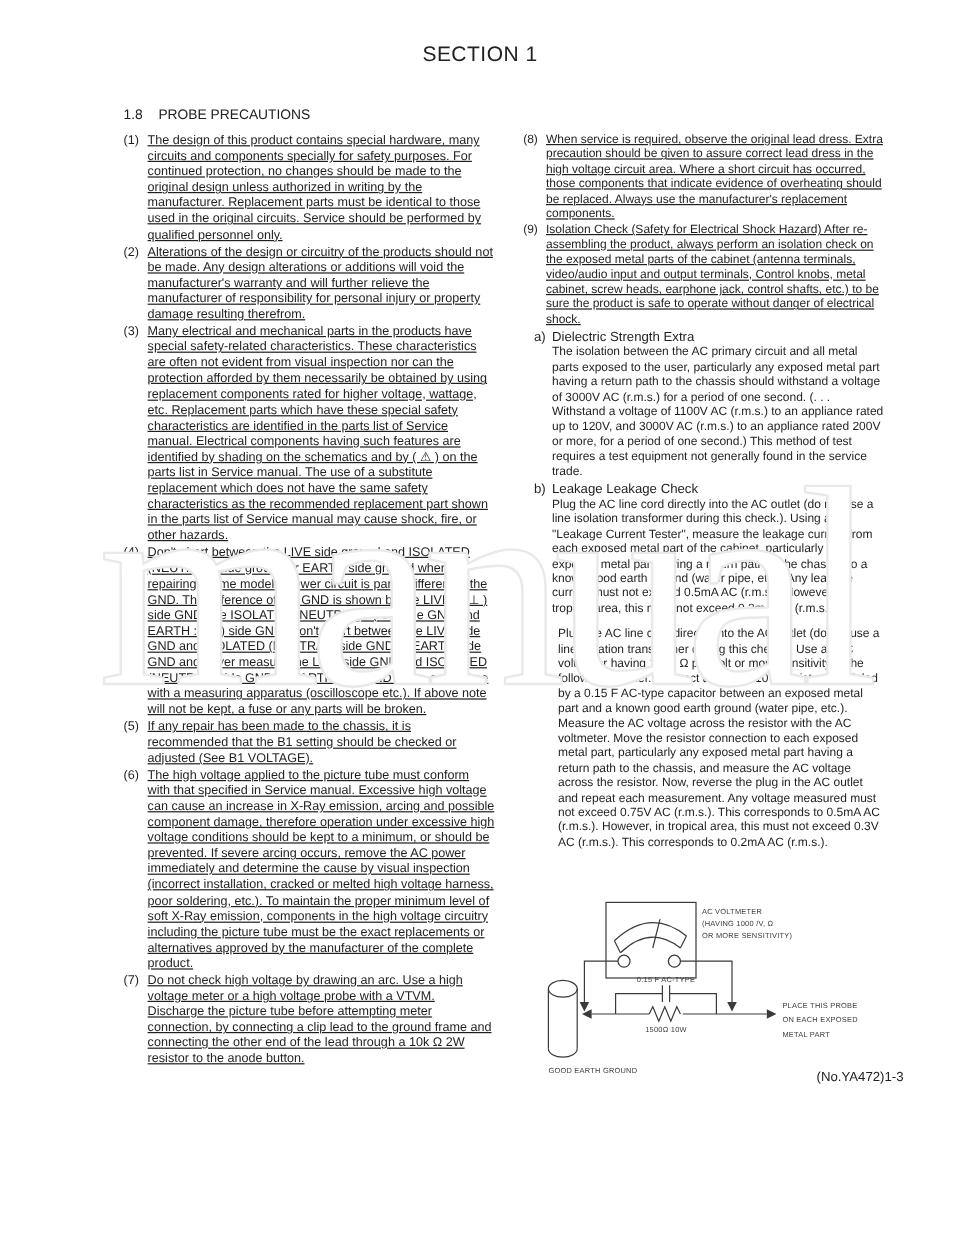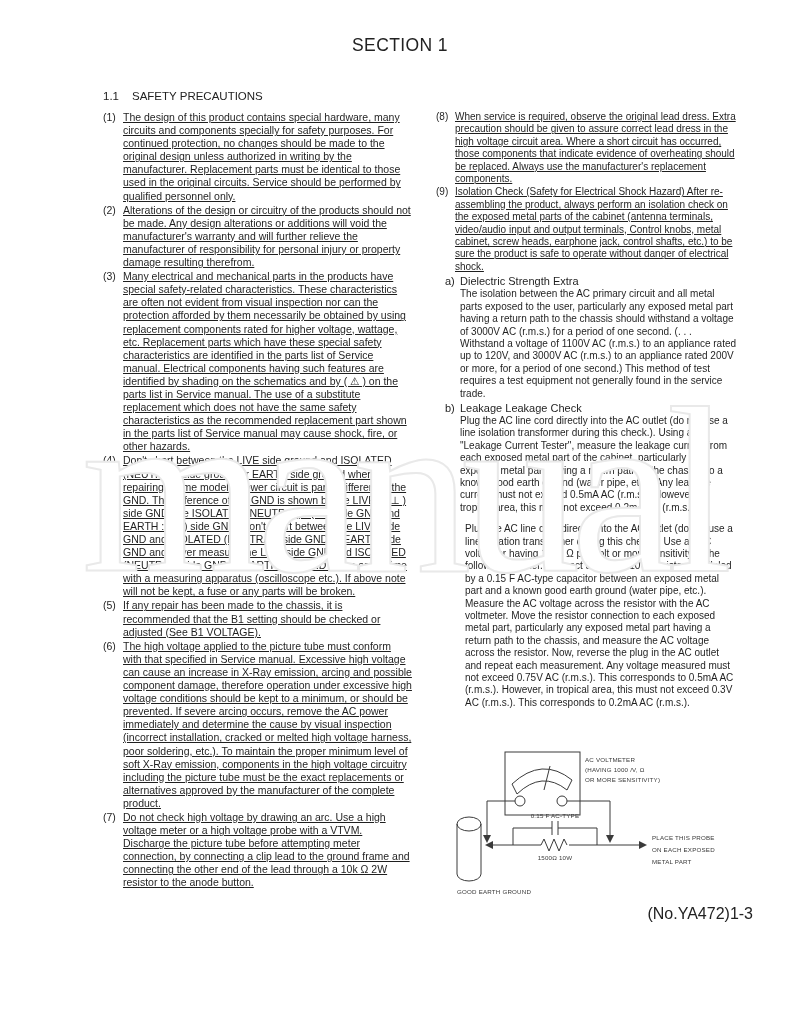--- a/index.html
+++ b/index.html
@@ -54,34 +54,34 @@
     position: absolute; top: 748px; left: 455px;
     width: 305px; height: 152px;
   }
   .figure svg { display: block; }
   .figure svg text {
     font-family: "Liberation Sans", sans-serif;
     font-size: 6.2px; fill: #3a3a3a; letter-spacing: 0.2px;
   }
   .footer {
     position: absolute; top: 892px; right: 47px;
-    font-size: 16px; color: #222; margin-top: 13px;
+    font-size: 11px; color: #222;
   }
 </style>
 </head>
 <body>
 
 <div class="content">
 
   <div class="page-title">
     <div>SECTION 1</div>
   </div>
 
   <div class="section-heading">
-    <span class="hnum">1.1</span><span>SAFETY PRECAUTIONS</span>
+    <span class="hnum">1.8</span><span>PROBE PRECAUTIONS</span>
   </div>
 
   <div class="col col-left">
     <div class="item">
       <span class="num">(1)</span>
       <span class="txt">The design of this product contains special hardware, many circuits and components specially for safety purposes. For continued protection, no changes should be made to the original design unless authorized in writing by the manufacturer. Replacement parts must be identical to those used in the original circuits. Service should be performed by qualified personnel only.</span>
     </div>
     <div class="item">
       <span class="num">(2)</span>
       <span class="txt">Alterations of the design or circuitry of the products should not be made. Any design alterations or additions will void the manufacturer's warranty and will further relieve the manufacturer of responsibility for personal injury or property damage resulting therefrom.</span>

